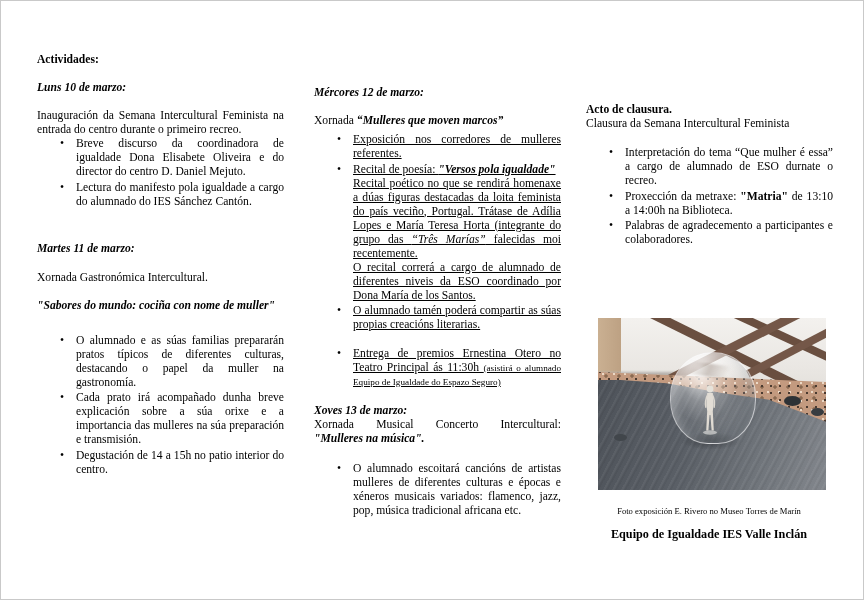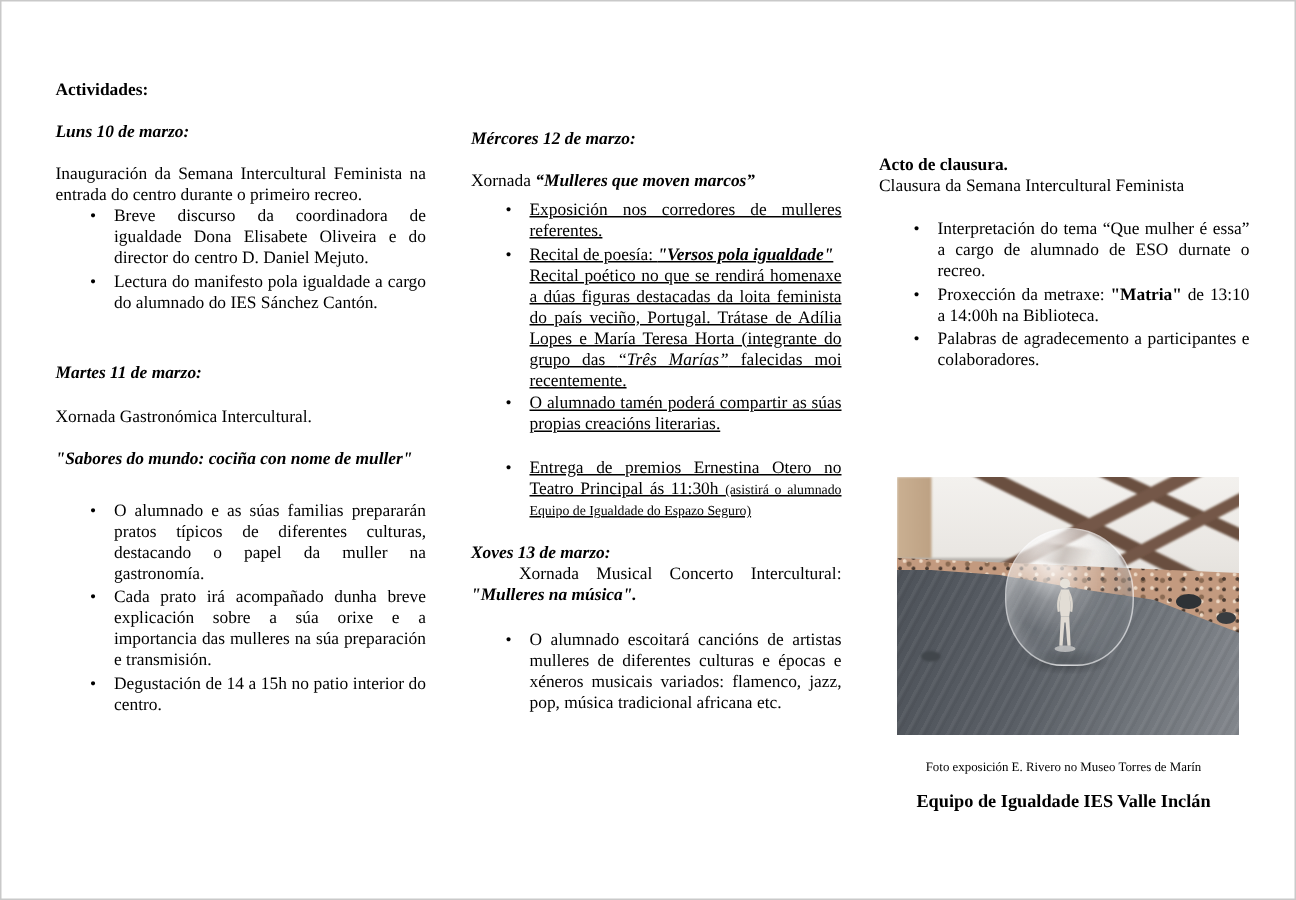--- a/index.html
+++ b/index.html
@@ -10,21 +10,21 @@
   }
   .col{position:absolute;width:247px;font-size:11.6px;line-height:14px;}
   .col-1{left:36px;top:52px;}
   .col-2{left:313px;top:85px;}
   .col-3{left:585px;top:85px;}
   p{margin:0;}
   .b{font-weight:bold;}
   .i{font-style:italic;}
   .bi{font-weight:bold;font-style:italic;}
   .just{text-align:justify;}
-  .fjust{text-align:justify;text-align-last:justify;margin-left:32px;}
+  .fjust{text-align:justify;text-align-last:justify;}
   .g14{margin-top:14px;} .g15{margin-top:15px;} .g16{margin-top:16px;}
   .g17{margin-top:17px;} .g21{margin-top:21px;} .g33{margin-top:33px;}
   ul{list-style:none;margin:0;padding:0 0 0 39px;}
   li{position:relative;text-align:justify;}
   li::before{content:"\2022";position:absolute;left:-16px;top:0;}
   li+li{margin-top:1.5px;}
   .cont{text-align:justify;}
   .small{font-size:9.2px;line-height:12.5px;}
 
   
@@ -89,20 +89,21 @@
   </div>
 
   <div class="col col-2">
     <p class="bi">Mércores 12 de marzo:</p>
     <p class="g14"><span>Xornada </span><span class="bi">“Mulleres que moven marcos”</span></p>
     <ul style="margin-top:5px;text-decoration:underline;">
       <li>Exposición nos corredores de mulleres referentes.</li>
       <li>
         <span>Recital de poesía: </span><span class="bi">"Versos pola igualdade"</span>
         <div class="cont"><span>Recital poético no que se rendirá homenaxe a dúas figuras destacadas da loita feminista do país veciño, Portugal. Trátase de Adília Lopes e María Teresa Horta (integrante do grupo das </span><span class="i">“Três Marías”</span><span> falecidas moi recentemente.</span></div>
+        <div class="cont">O recital correrá a cargo de alumnado de diferentes niveis da ESO coordinado por Dona María de los Santos.</div>
       </li>
       <li>O alumnado tamén poderá compartir as súas propias creacións literarias.</li>
       <li class="g15"><span>Entrega de premios Ernestina Otero no Teatro Principal ás 11:30h </span><span class="small">(asistirá o alumnado Equipo de Igualdade do Espazo Seguro)</span></li>
     </ul>
     <p class="bi g15">Xoves 13 de marzo:</p>
     <p class="fjust">Xornada Musical Concerto Intercultural:</p>
     <p class="bi">"Mulleres na música".</p>
     <ul class="g16">
       <li>O alumnado escoitará cancións de artistas mulleres de diferentes culturas e épocas e xéneros musicais variados: flamenco, jazz, pop, música tradicional africana etc.</li>
     </ul>

